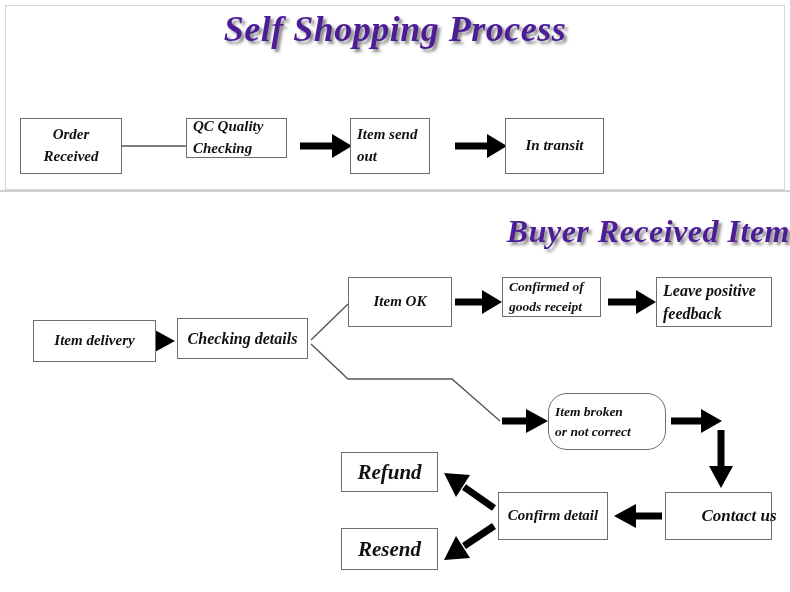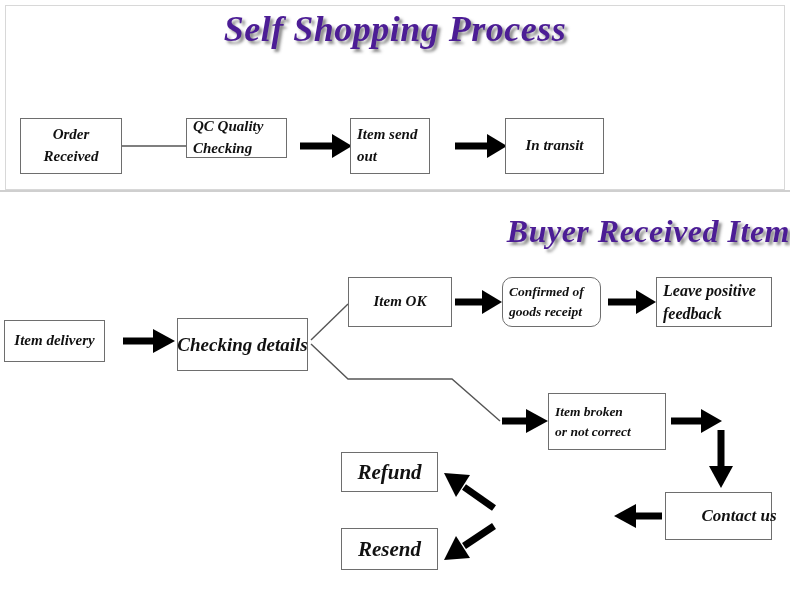--- a/index.html
+++ b/index.html
@@ -146,51 +146,54 @@
 
   <div class="node left" style="left:350px;top:118px;width:80px;height:56px;font-size:15px;">
     <span class="ln">Item send</span>
     <span class="ln">out</span>
   </div>
 
   <div class="node center" style="left:505px;top:118px;width:99px;height:56px;font-size:15px;">
     <span class="ln">In transit</span>
   </div>
 
-  <div class="node center" style="left:4px;top:320px;width:101px;height:42px;font-size:15px;">
+  <div class="node center" style="left:33px;top:320px;width:123px;height:42px;font-size:15px;">
     <span class="ln">Item delivery</span>
   </div>
 
-  <div class="node center" style="left:177px;top:318px;width:131px;height:53px;font-size:19px;">
+  <div class="node center" style="left:177px;top:318px;width:131px;height:41px;font-size:16px;">
     <span class="ln">Checking details</span>
   </div>
 
   <div class="node center" style="left:348px;top:277px;width:104px;height:50px;font-size:15px;">
     <span class="ln">Item OK</span>
   </div>
 
-  <div class="node left" style="left:502px;top:277px;width:99px;height:50px;font-size:13.5px;border-radius:10px;">
+  <div class="node left" style="left:502px;top:277px;width:99px;height:40px;font-size:13.5px;">
     <span class="ln">Confirmed of</span>
     <span class="ln">goods receipt</span>
   </div>
 
   <div class="node left" style="left:656px;top:277px;width:116px;height:50px;font-size:16px;">
     <span class="ln">Leave positive</span>
     <span class="ln">feedback</span>
   </div>
 
-  <div class="node left" style="left:548px;top:393px;width:118px;height:57px;font-size:13.5px;">
+  <div class="node left" style="left:548px;top:393px;width:118px;height:57px;font-size:13.5px;border-radius:19px;">
     <span class="ln">Item broken</span>
     <span class="ln">or not correct</span>
   </div>
 
   <div class="node center" style="left:665px;top:492px;width:107px;height:48px;font-size:17px;padding-left:47px;">
     <span class="ln">Contact us</span>
   </div>
 
+  <div class="node center" style="left:498px;top:492px;width:110px;height:48px;font-size:15px;">
+    <span class="ln">Confirm detail</span>
+  </div>
 
   <div class="node center" style="left:341px;top:452px;width:97px;height:40px;font-size:21px;">
     <span class="ln">Refund</span>
   </div>
 
   <div class="node center" style="left:341px;top:528px;width:97px;height:42px;font-size:21px;">
     <span class="ln">Resend</span>
   </div>
 
 </div>

